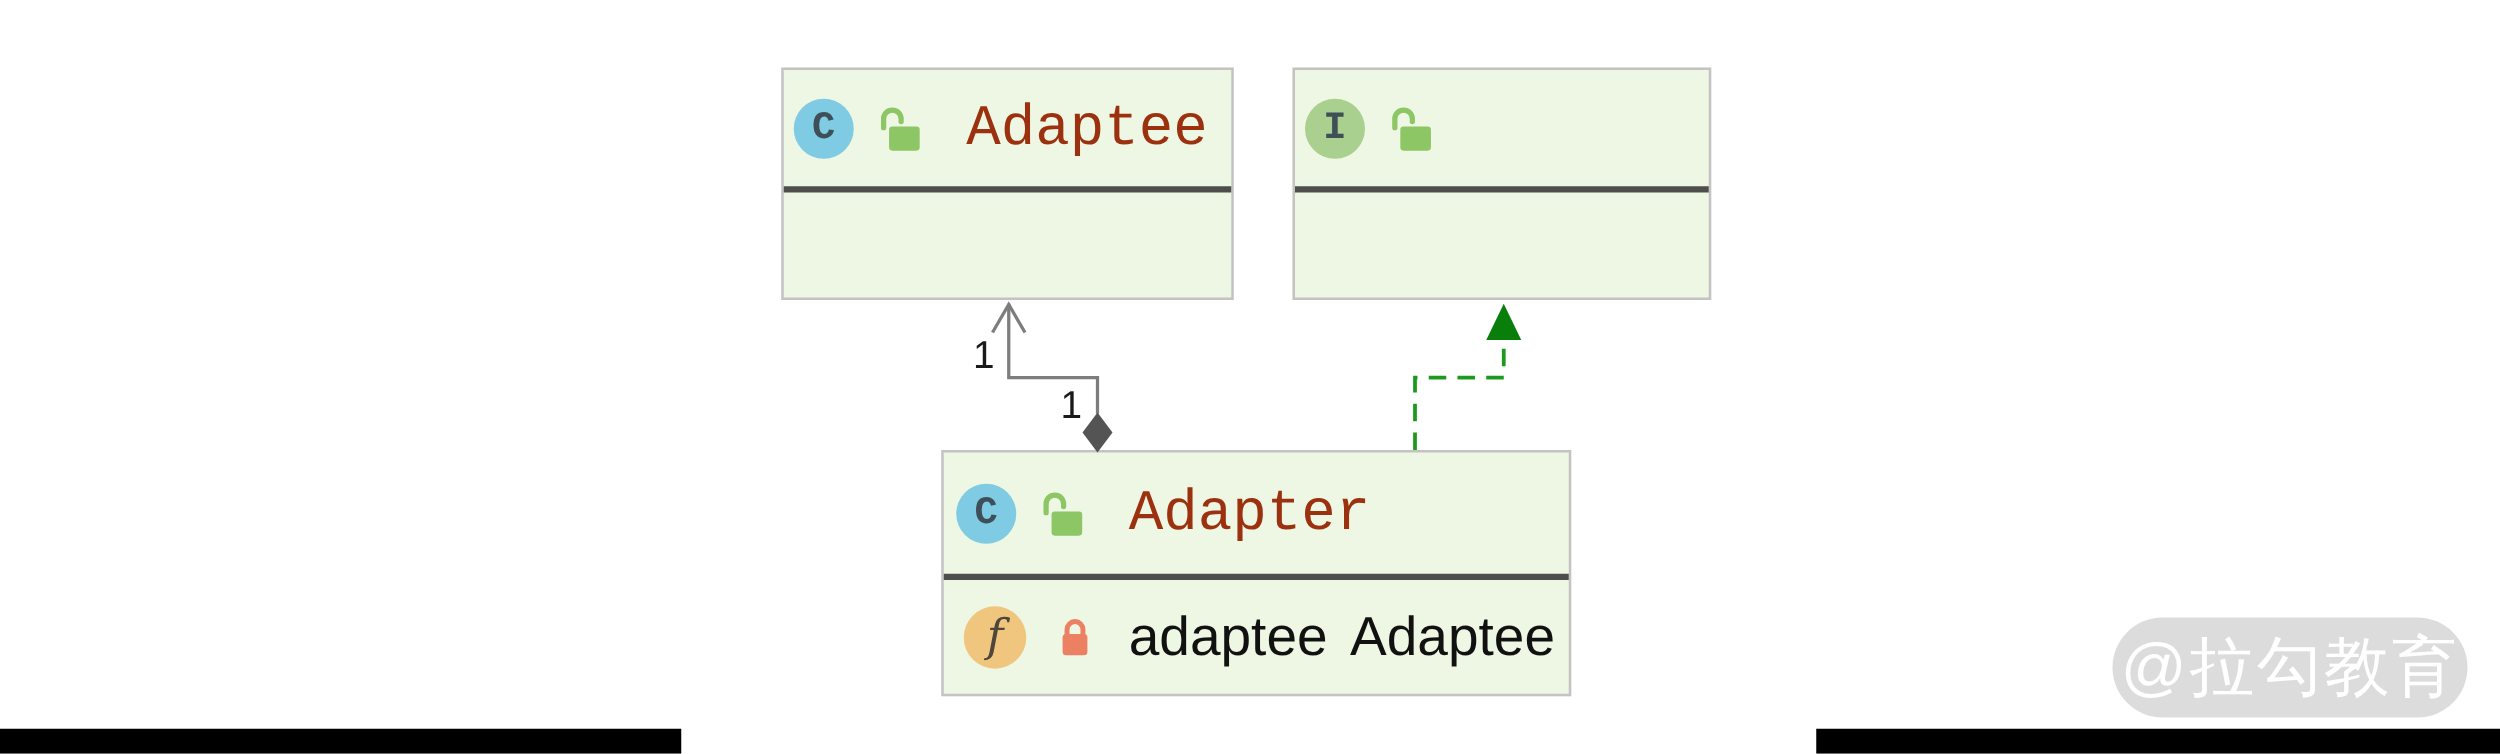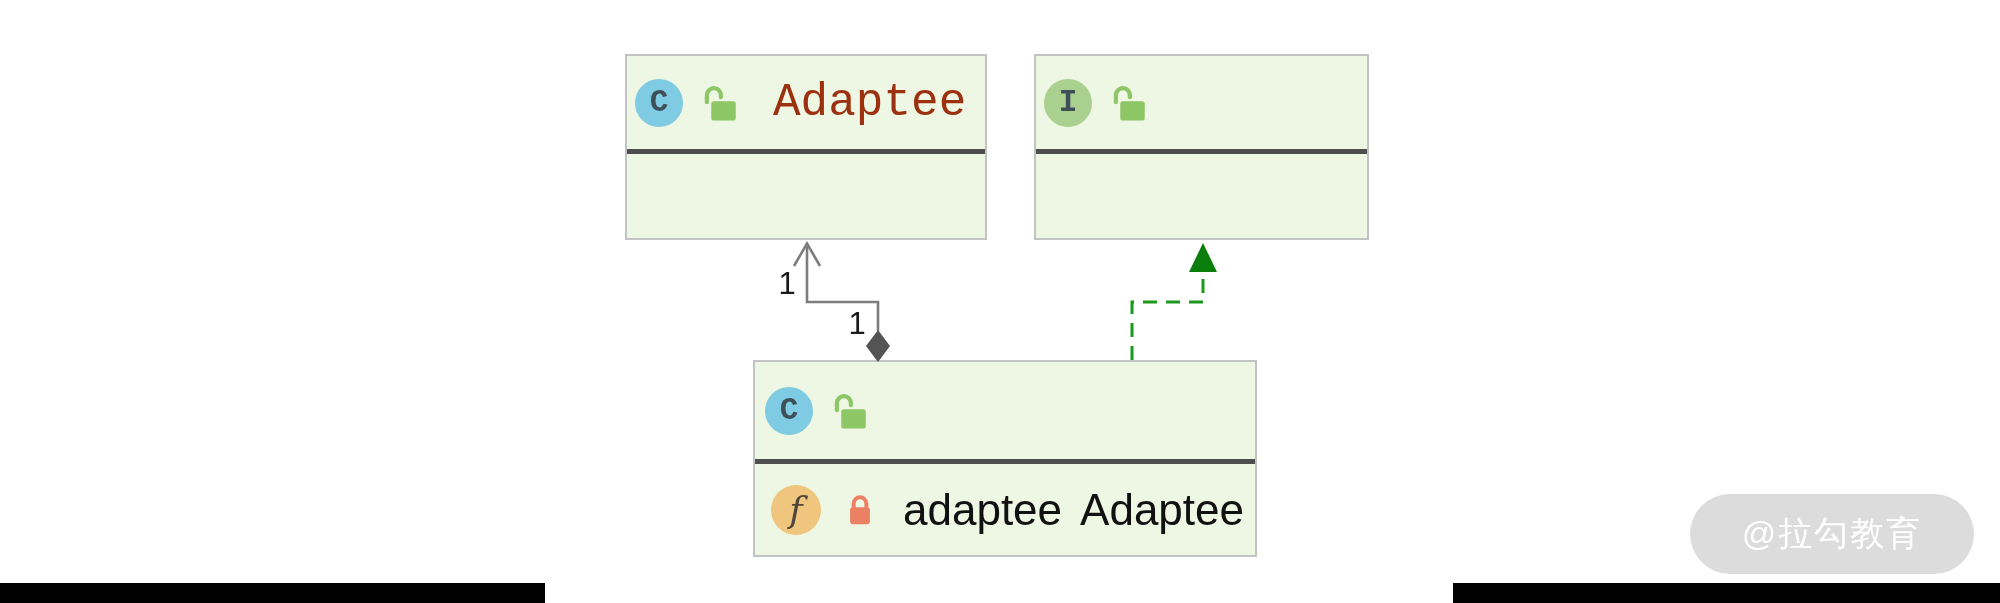--- a/index.html
+++ b/index.html
@@ -49,21 +49,21 @@
   .agg-stroke{fill:none;stroke:var(--aggregation-line);stroke-width:2.6}
   .agg-diamond{fill:var(--aggregation-diamond)}
   .real-stroke{fill:none;stroke:var(--realization-line);stroke-width:3;stroke-dasharray:14 9}
   .real-triangle{fill:var(--realization-arrow)}
 
   .mult-label{position:absolute;width:32px;text-align:center;
     font-family:"Liberation Sans",sans-serif;font-size:31px;color:var(--multiplicity-text)}
 
   .watermark{position:absolute;left:1690px;top:494px;width:284px;height:80px;border-radius:40px;
     background:var(--watermark-bg);display:flex;align-items:center;justify-content:center}
-  .watermark span{font-size:34px;color:var(--watermark-text);letter-spacing:2px}
+  .watermark span{font-size:52px;color:var(--watermark-text);letter-spacing:2px}
 
   .letterbox{position:absolute;top:583px;height:20px;background:var(--letterbox-bar)}
   .letterbox-left{left:0;width:545px}
   .letterbox-right{left:1453px;width:547px}
 </style>
 </head>
 <body>
 
 <div class="canvas">
 
@@ -98,20 +98,21 @@
 
   <div class="uml-class" style="left:753px;top:360px;width:504px;height:197px">
     <div class="uml-header" style="height:97px;padding-left:10px">
       <span class="badge badge-class" style="margin-right:16px">
         <span>C</span>
       </span>
       <svg class="lock-svg" style="margin-right:32px" width="42" height="42" viewBox="0 0 24 24">
         <path class="shackle shackle-open" stroke-width="2.4" d="M4.5 11.5 V7.5 a4 4 0 0 1 8 0 v1.2"></path>
         <rect class="lockbody-open" x="7" y="11" width="14" height="11" rx="1.5"></rect>
       </svg>
+      <span class="uml-title">Adapter</span>
     </div>
     <div class="uml-sep"></div>
     <div class="uml-body">
       <div class="field-row">
         <span class="badge badge-field" style="margin-right:22px">
           <span>f</span>
         </span>
         <svg class="lock-svg" style="margin-right:26px" width="34" height="38" viewBox="0 0 24 26">
           <path class="shackle shackle-closed" stroke-width="2.8" d="M7.5 12 V8.5 a4.5 4.5 0 0 1 9 0 V12"></path>
           <rect class="lockbody-closed" x="5" y="11" width="14" height="12" rx="2"></rect>

